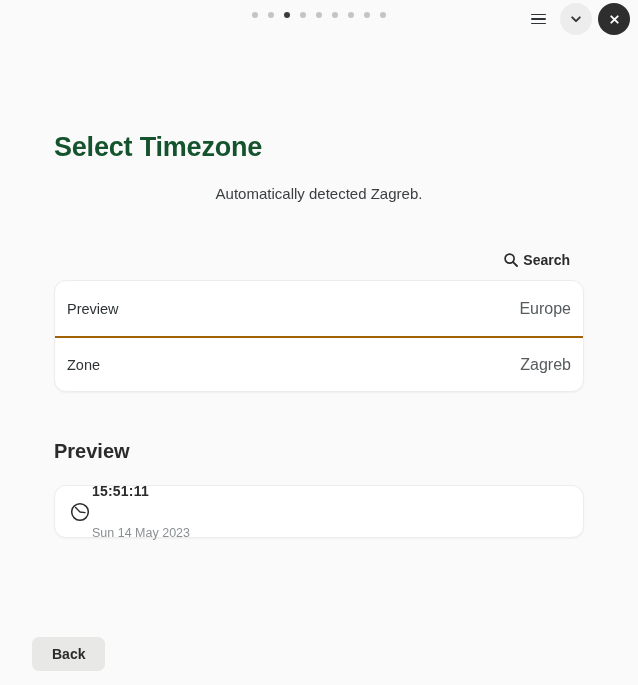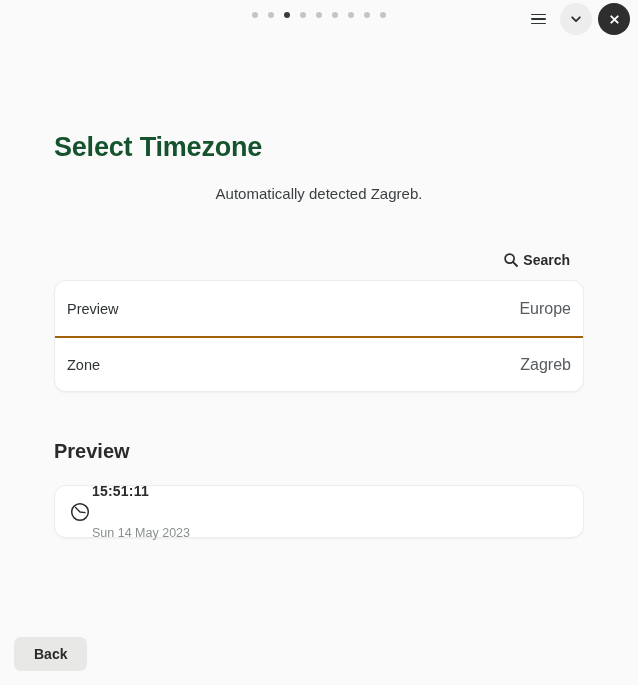--- a/index.html
+++ b/index.html
@@ -194,21 +194,21 @@
 
   
   .footer {
     position: absolute;
     left: 0; right: 0;
     bottom: 0;
     height: 62px;
     display: flex;
     align-items: center;
     justify-content: space-between;
-    padding: 0 14px;
+    padding: 0 32px;
   }
   .btn {
     border: none;
     border-radius: 7px;
     font-family: "Liberation Sans", sans-serif;
     font-size: 14px;
     font-weight: bold;
     padding: 9px 20px;
     cursor: pointer;
     min-width: 72px;

